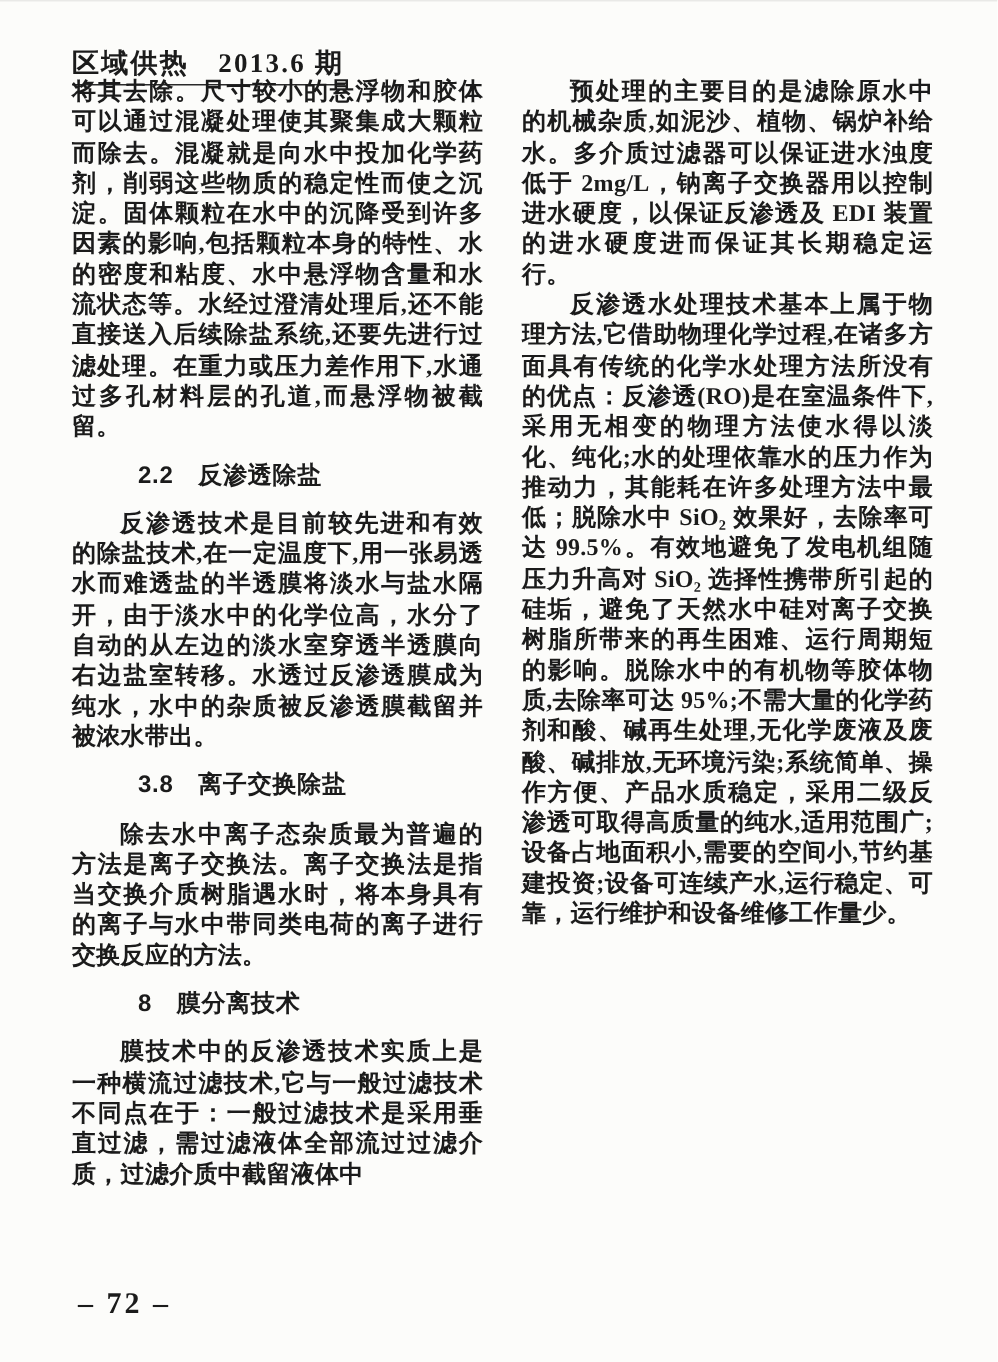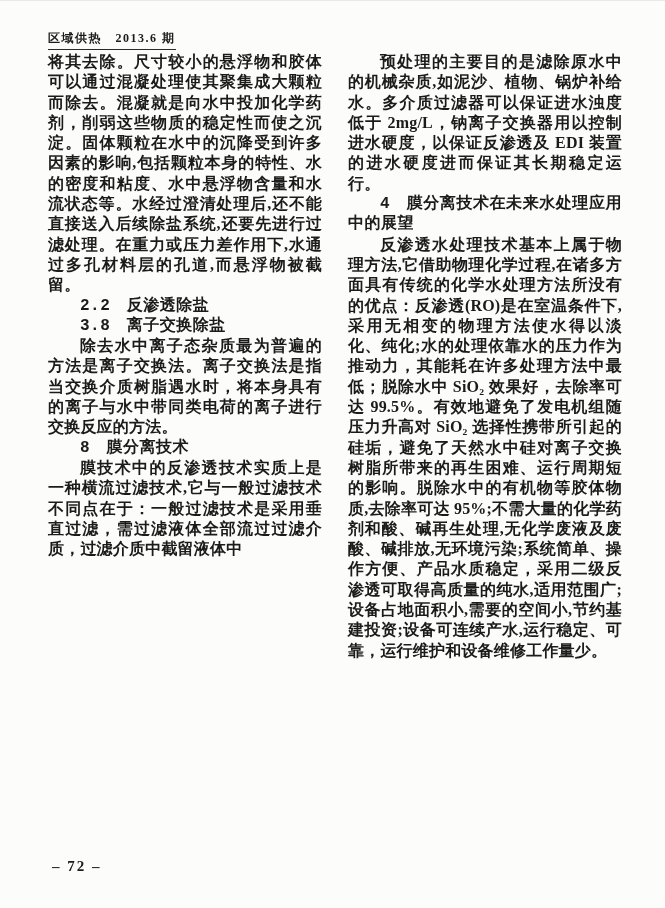--- a/index.html
+++ b/index.html
@@ -14,21 +14,21 @@
     background: #fcfcfa;
     overflow: hidden;
     font-family: "Liberation Serif", serif;
     color: #1b1b1b;
     box-shadow: inset 0 1px 0 #e9e9e7;
   }
   .journal-header {
     position: absolute;
     left: 48px;
     top: 30px;
-    font-size: 12px;
+    font-size: 18px;
     font-weight: 600;
     letter-spacing: 1.5px;
     border-bottom: 1.5px solid #2a2a2a;
     padding-bottom: 2px;
     white-space: nowrap;
   }
   .columns {
     position: absolute;
     left: 48px;
     top: 52px;
@@ -45,52 +45,52 @@
   }
   .para {
     margin: 0;
     text-indent: 2em;
     font-weight: bold;
   }
   .para.cont {
     text-indent: 0;
   }
   .heading {
-    margin: 0;
-    font-family: Liberation Mono, monospace;
+    margin: 12px;
+    font-family: Liberation Sans, sans-serif;
     font-weight: bold;
     text-indent: 2em;
     letter-spacing: 0.5px;
   }
   .page-number {
     position: absolute;
     left: 52px;
     top: 858px;
-    font-size: 15px;
+    font-size: 20px;
     font-weight: bold;
     letter-spacing: 2px;
     white-space: nowrap;
   }
 </style>
 </head>
 <body>
 
 <div class="page">
   <div class="journal-header">区域供热　2013.6 期</div>
 
   <div class="columns">
     <div class="column" id="col-left">
         <div class="para cont">将其去除。尺寸较小的悬浮物和胶体可以通过混凝处理使其聚集成大颗粒而除去。混凝就是向水中投加化学药剂，削弱这些物质的稳定性而使之沉淀。固体颗粒在水中的沉降受到许多因素的影响,包括颗粒本身的特性、水的密度和粘度、水中悬浮物含量和水流状态等。水经过澄清处理后,还不能直接送入后续除盐系统,还要先进行过滤处理。在重力或压力差作用下,水通过多孔材料层的孔道,而悬浮物被截留。</div>
         <div class="heading">2.2　反渗透除盐</div>
+        <div class="para">反渗透技术是目前较先进和有效的除盐技术,在一定温度下,用一张易透水而难透盐的半透膜将淡水与盐水隔开，由于淡水中的化学位高，水分了自动的从左边的淡水室穿透半透膜向右边盐室转移。水透过反渗透膜成为纯水，水中的杂质被反渗透膜截留并被浓水带出。</div>
         <div class="heading">3.8　离子交换除盐</div>
         <div class="para">除去水中离子态杂质最为普遍的方法是离子交换法。离子交换法是指当交换介质树脂遇水时，将本身具有的离子与水中带同类电荷的离子进行交换反应的方法。</div>
         <div class="heading">8　膜分离技术</div>
         <div class="para">膜技术中的反渗透技术实质上是一种横流过滤技术,它与一般过滤技术不同点在于：一般过滤技术是采用垂直过滤，需过滤液体全部流过过滤介质，过滤介质中截留液体中</div>
       </div>
     <div class="column" id="col-right">
         <div class="para">预处理的主要目的是滤除原水中的机械杂质,如泥沙、植物、锅炉补给水。多介质过滤器可以保证进水浊度低于 2mg/L，钠离子交换器用以控制进水硬度，以保证反渗透及 EDI 装置的进水硬度进而保证其长期稳定运行。</div>
-        <div class="heading">4　膜分离技术在未来水处理应用中的展望</div>
         <div class="para">反渗透水处理技术基本上属于物理方法,它借助物理化学过程,在诸多方面具有传统的化学水处理方法所没有的优点：反渗透(RO)是在室温条件下,采用无相变的物理方法使水得以淡化、纯化;水的处理依靠水的压力作为推动力，其能耗在许多处理方法中最低；脱除水中 SiO₂ 效果好，去除率可达 99.5%。有效地避免了发电机组随压力升高对 SiO₂ 选择性携带所引起的硅垢，避免了天然水中硅对离子交换树脂所带来的再生困难、运行周期短的影响。脱除水中的有机物等胶体物质,去除率可达 95%;不需大量的化学药剂和酸、碱再生处理,无化学废液及废酸、碱排放,无环境污染;系统简单、操作方便、产品水质稳定，采用二级反渗透可取得高质量的纯水,适用范围广;设备占地面积小,需要的空间小,节约基建投资;设备可连续产水,运行稳定、可靠，运行维护和设备维修工作量少。</div>
       </div>
   </div>
 
   <div class="page-number">– 72 –</div>
 </div>
 
 </body></html>

